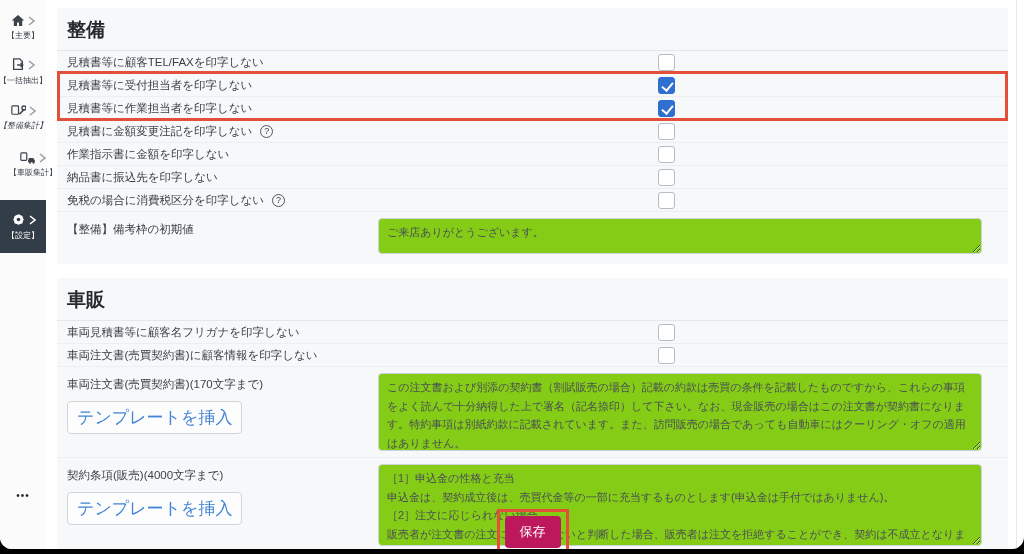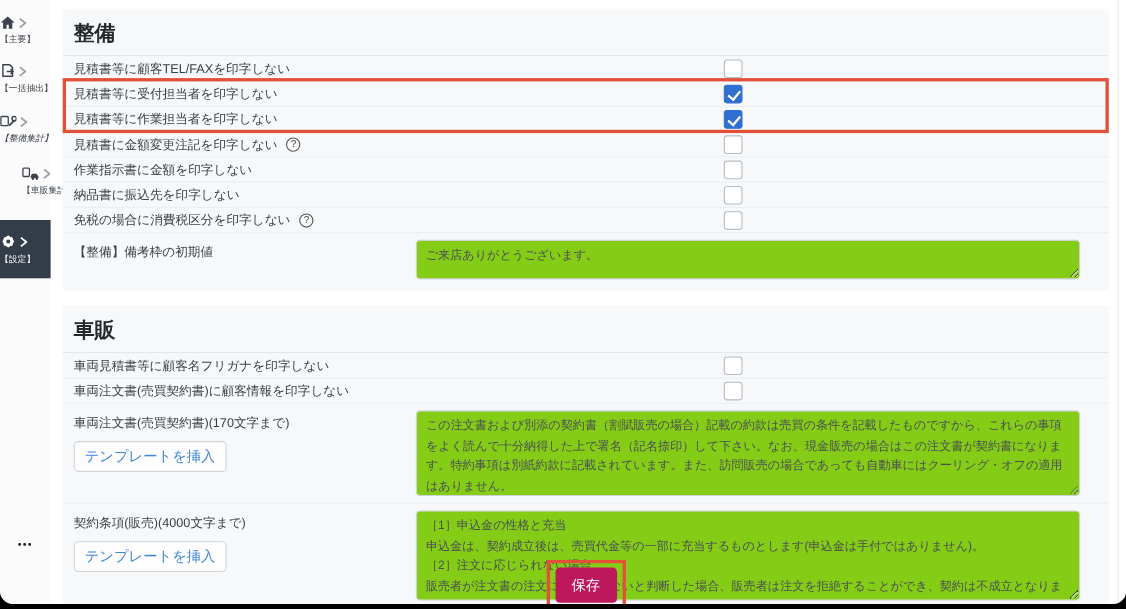--- a/index.html
+++ b/index.html
@@ -2,21 +2,21 @@
 <html><head>
 <meta charset="utf-8">
 <style>
   * { margin:0; padding:0; box-sizing:border-box; }
   html,body { width:1024px; height:554px; }
   body { background:#000; font-family:"Liberation Sans","DejaVu Sans",sans-serif; overflow:hidden; }
   .window { position:relative; width:1024px; height:549px; background:#ffffff; border-radius:0 0 12px 12px; overflow:hidden; }
 
   
   .sidebar { position:absolute; left:0; top:0; width:46px; height:549px; background:#fbfbfb; }
-  .side-item { position:absolute; left:0; width:46px; display:flex; flex-direction:column; align-items:flex-start; cursor:pointer; }
+  .side-item { position:absolute; left:0; width:46px; display:flex; flex-direction:column; align-items:center; cursor:pointer; }
   .side-item .icon-row { display:flex; align-items:center; gap:3px; }
   .side-item .lbl { font-size:8px; color:#3c434b; margin-top:3px; white-space:nowrap; }
   .side-item.selected { background:#333d47; height:53px; justify-content:center; }
   .side-item.selected .lbl { color:#fff; }
   .chev { width:7px; height:10px; }
   .side-more { position:absolute; left:0; bottom:48px; width:46px; text-align:center; font-size:10px; color:#222; letter-spacing:1px; cursor:pointer; }
 
   
   .main { position:absolute; left:57px; top:0; width:951px; }
   .card { background:#f6f8fa; border-radius:3px; }
@@ -26,21 +26,21 @@
   .row:last-child { border-bottom:none; }
   .row .label { flex:0 0 591px; font-size:11.5px; color:#3a3f46; display:flex; align-items:center; gap:8px; }
   .help-icon { display:inline-flex; align-items:center; justify-content:center; width:13px; height:13px; border:1px solid #555; border-radius:50%; font-size:9px; color:#444; cursor:pointer; }
   .cb { width:17px; height:17px; background:#fff; border:1px solid #b6bcc4; border-radius:3px; position:relative; cursor:pointer; }
   .cb.checked { background:#2e6fd0; border-color:#2e6fd0; }
   .cb.checked::after { content:""; position:absolute; left:5px; top:2px; width:5px; height:9px; border:solid #fff; border-width:0 2px 2px 0; transform:rotate(40deg); }
   .hl-box { position:absolute; left:0; right:0; border:3px solid #e2503a; pointer-events:none; z-index:3; }
 
   .row-input { display:flex; align-items:flex-start; padding:6px 10px; border-bottom:1px solid #eceff2;gap:20px; }
   .row-input .label-col { flex:0 0 291px; font-size:11.5px; color:#3a3f46; padding-top:4px; }
-  .tpl-btn { margin-top:9px; display:inline-block; background:#fdfdfd; border:1px solid #d0d5da; border-radius:4px; color:#4285d6; font-size:13px; padding:4px 9px; cursor:pointer; }
+  .tpl-btn { margin-top:9px; display:inline-block; background:#fdfdfd; border:1px solid #d0d5da; border-radius:4px; color:#4285d6; font-size:17px; padding:4px 9px; cursor:pointer; }
   textarea { flex:1; margin-right:16px; background:#84cc16; border:1px solid #ccd2d8; border-radius:4px; font-family:"Liberation Sans","DejaVu Sans",sans-serif; font-size:11px; color:#4a4f55; line-height:1.7; padding:4px 8px; resize:vertical; }
   textarea::-webkit-scrollbar { width:8px; }
   textarea::-webkit-scrollbar-thumb { background:#c4c7cb; border-radius:4px; }
   textarea::-webkit-scrollbar-track { background:transparent; }
 
   .footer { position:absolute; left:57px; top:509px; width:951px; display:flex; justify-content:center; }
   .save-wrap { border:3px solid #e2503a; padding:4px 5px; }
   .save-btn { background:#be185d; color:#fff; border:none; border-radius:4px; font-size:13px; padding:7px 15px; cursor:pointer; font-family:inherit; }
   .scroll-edge { position:absolute; right:7px; top:0; width:1px; height:549px; background:#e4e6e8; }
 </style>

